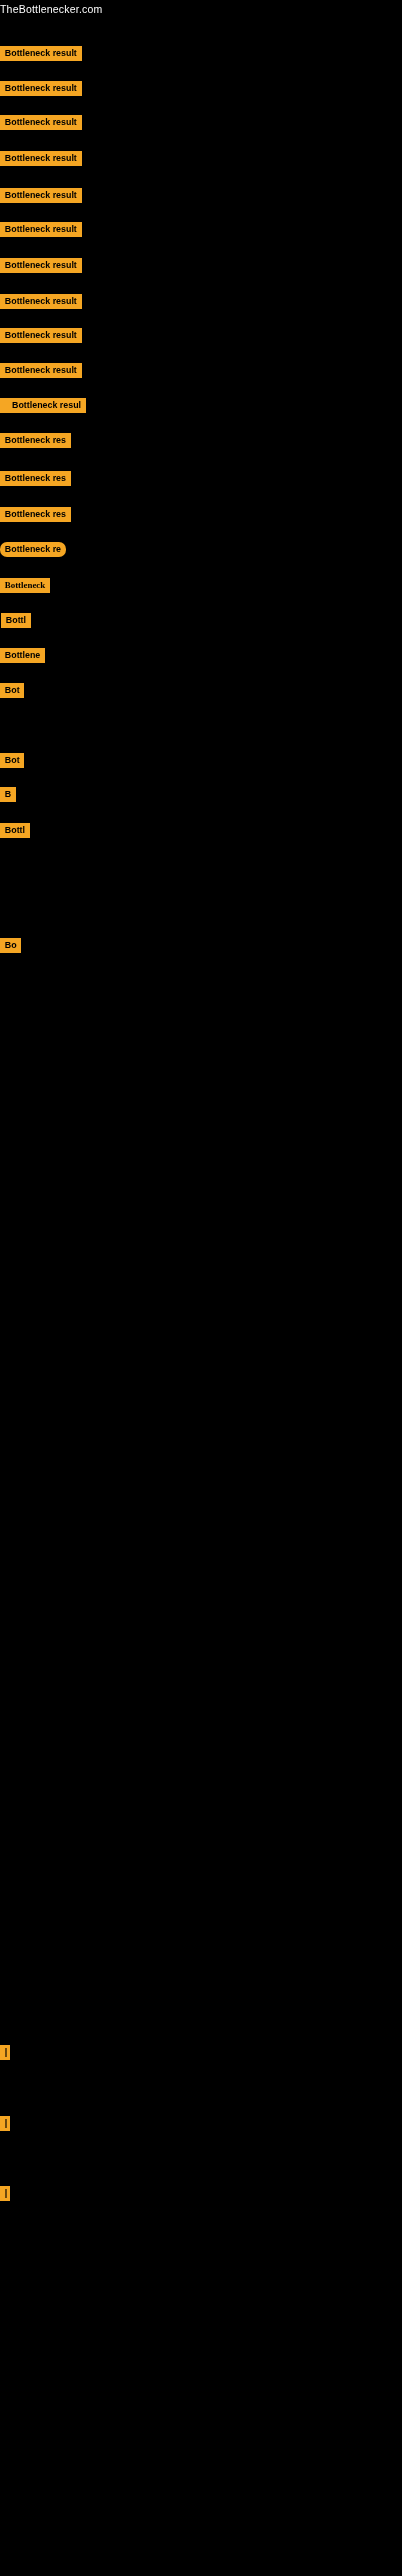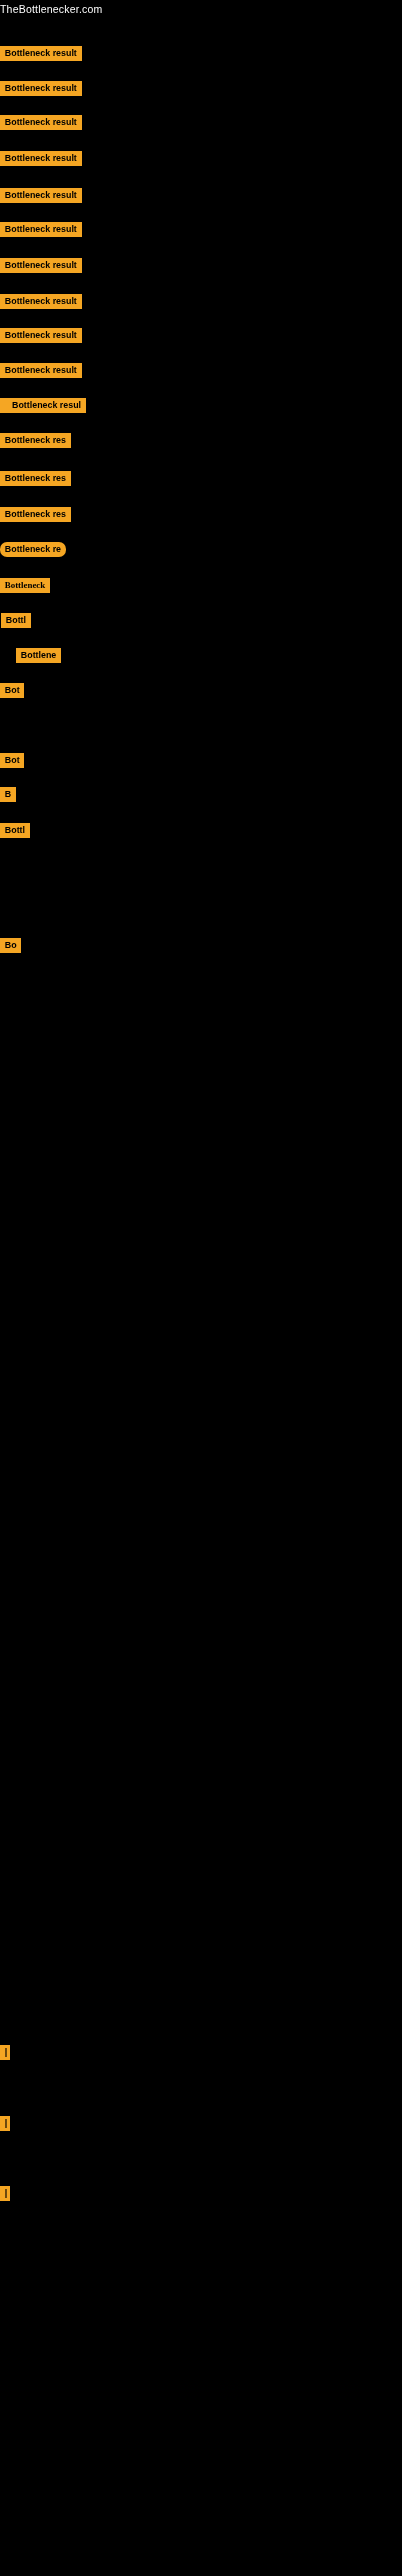--- a/index.html
+++ b/index.html
@@ -48,21 +48,21 @@
     <div class="row" style="top: 294px; left: 0px;"><span class="bottleneck-badge" style="max-width: 114px;">Bottleneck result</span></div>
     <div class="row" style="top: 328px; left: 0px;"><span class="bottleneck-badge" style="max-width: 111px;">Bottleneck result</span></div>
     <div class="row" style="top: 363px; left: 0px;"><span class="bottleneck-badge" style="max-width: 108px;">Bottleneck result</span></div>
     <div class="row" style="top: 398px; left: 0px;"><span class="bottleneck-badge" style="max-width: 105px; padding-left: 12px;">Bottleneck resul</span></div>
     <div class="row" style="top: 433px; left: 0px;"><span class="bottleneck-badge" style="max-width: 101px;">Bottleneck res</span></div>
     <div class="row" style="top: 471px; left: 0px;"><span class="bottleneck-badge" style="max-width: 116px;">Bottleneck res</span></div>
     <div class="row" style="top: 507px; left: 0px;"><span class="bottleneck-badge" style="max-width: 93px;">Bottleneck res</span></div>
     <div class="row" style="top: 542px; left: 0px;"><span class="bottleneck-badge" style="max-width: 116px; border-radius: 7px;">Bottleneck re</span></div>
     <div class="row" style="top: 578px; left: 0px; font-family: Liberation Serif, serif;"><span class="bottleneck-badge" style="max-width: 69px;">Bottleneck</span></div>
     <div class="row" style="top: 613px; left: 1px;"><span class="bottleneck-badge" style="max-width: 43px;">Bottl</span></div>
-    <div class="row" style="top: 648px; left: 0px; padding-left: 16px;"><span class="bottleneck-badge" style="max-width: 60px;">Bottlene</span></div>
+    <div class="row" style="top: 648px; left: 0px;"><span class="bottleneck-badge" style="max-width: 60px;">Bottlene</span></div>
     <div class="row" style="top: 683px; left: 0px;"><span class="bottleneck-badge" style="max-width: 31px;">Bot</span></div>
     <div class="row" style="top: 753px; left: 0px;"><span class="bottleneck-badge" style="max-width: 31px;">Bot</span></div>
     <div class="row" style="top: 787px; left: 0px;"><span class="bottleneck-badge" style="max-width: 17.7px;">B</span></div>
     <div class="row" style="top: 823px; left: 0px;"><span class="bottleneck-badge" style="max-width: 47px;">Bottl</span></div>
     <div class="row" style="top: 892px; left: 0px; margin-top: 46px;"><span class="bottleneck-badge" style="max-width: 24px;">Bo</span></div>
     <div class="row" style="top: 2045px; left: 0px;"><span class="bottleneck-badge" style="max-width: 8px;">|</span></div>
     <div class="row" style="top: 2116px; left: 0px;"><span class="bottleneck-badge" style="max-width: 8px;">|</span></div>
     <div class="row" style="top: 2186px; left: 0px;"><span class="bottleneck-badge" style="max-width: 8px;">|</span></div>
   </div>
 

